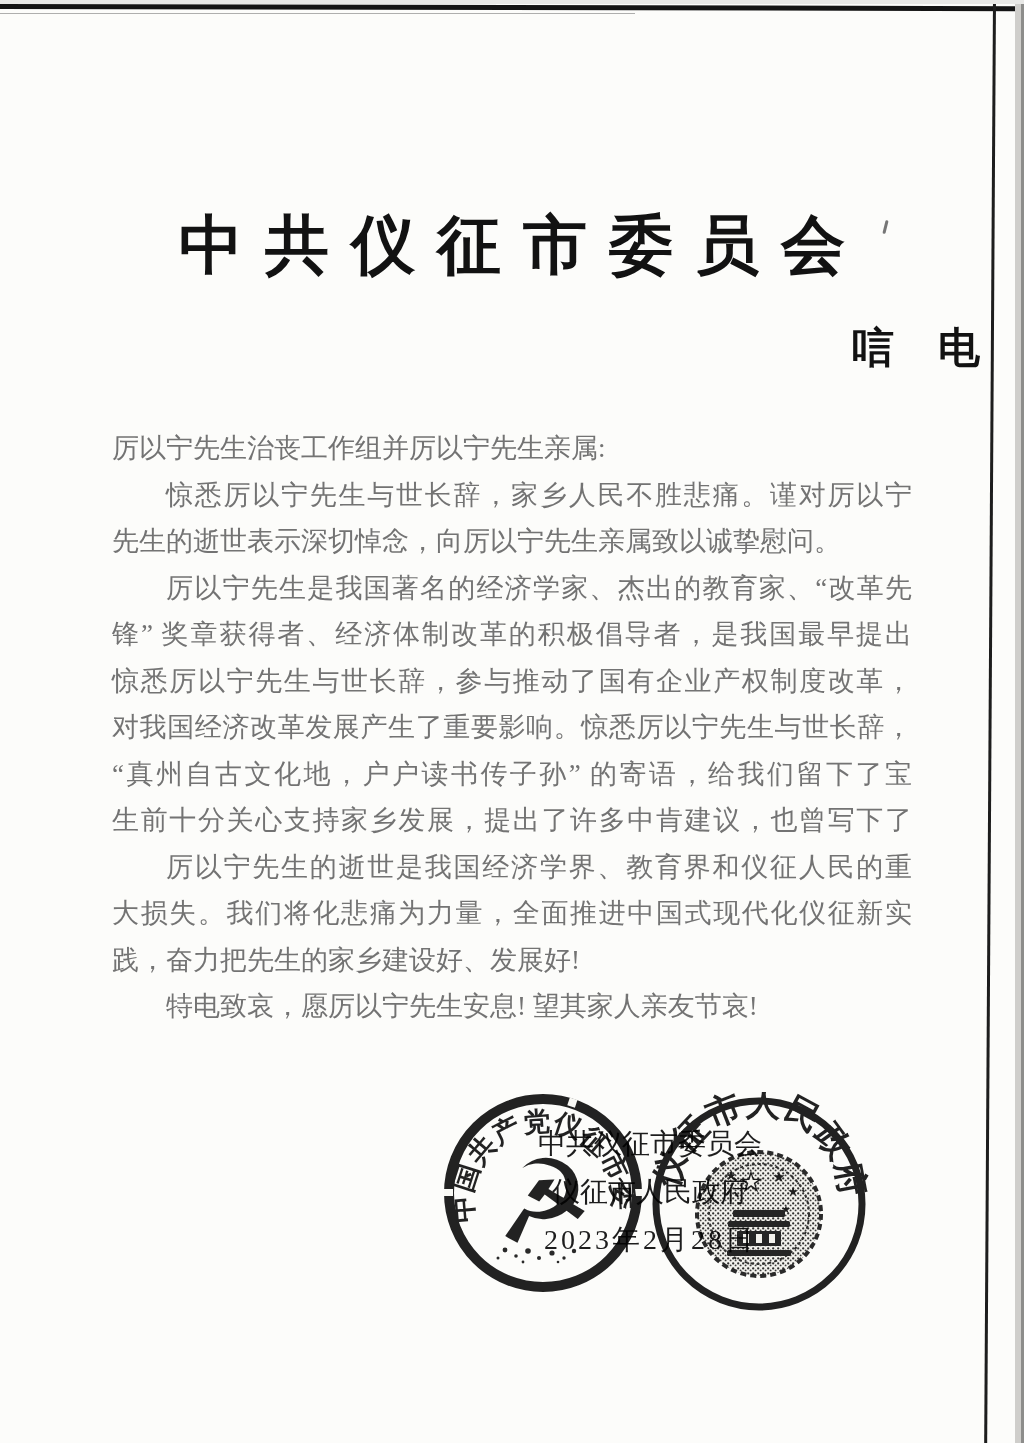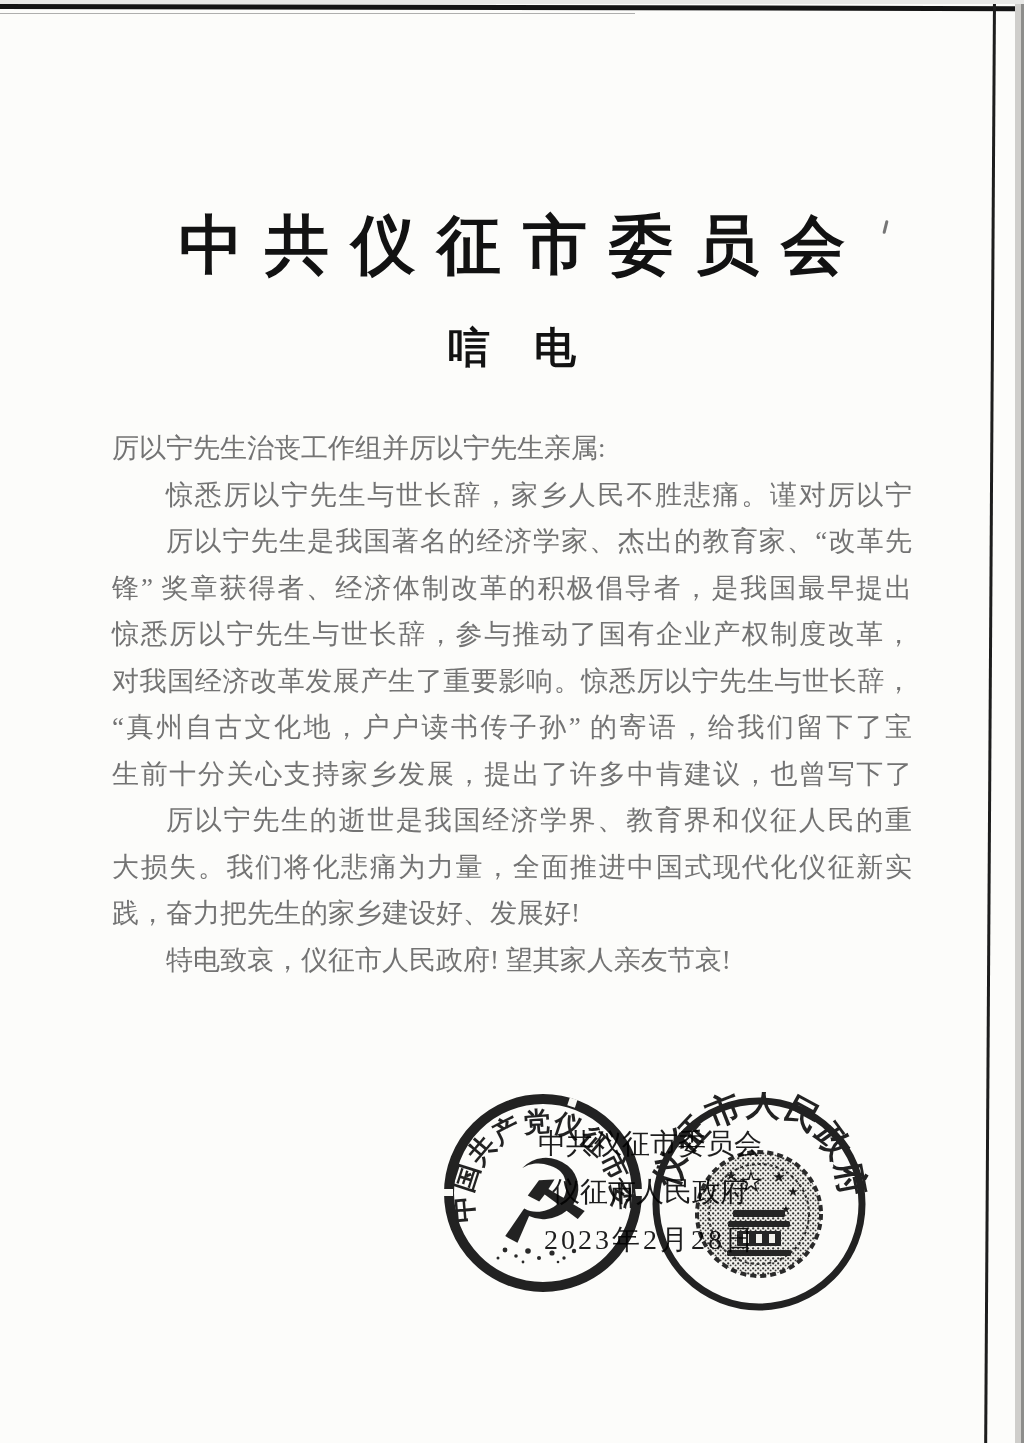--- a/index.html
+++ b/index.html
@@ -23,21 +23,21 @@
   
   .doc-title{
     position:absolute;top:198px;left:0;width:100%;
     text-align:center;
     font-size:64px;font-weight:700;
     letter-spacing:22px;text-indent:22px;
     color:#121212;
   }
   .doc-subtitle{
     position:absolute;top:316px;left:0;width:100%;
-    text-align:center;
+    text-align:right;
     font-size:42px;font-weight:700;
     letter-spacing:44px;text-indent:44px;
     color:#121212;
   }
 
   
   .doc-body{position:absolute;top:421px;left:112px;width:800px;}
   .line{
     width:800px;box-sizing:border-box;
     font-size:27px;line-height:46.5px;height:46.5px;
@@ -71,30 +71,31 @@
   <div class="edge-right-band"></div>
   <div class="edge-bottom"></div>
   <div class="scan-mark"></div>
 
   <div class="doc-title">中共仪征市委员会</div>
   <div class="doc-subtitle">唁电</div>
 
   <div class="doc-body">
     <div class="line">厉以宁先生治丧工作组并厉以宁先生亲属:</div>
     <div class="line indent full">惊悉厉以宁先生与世长辞，家乡人民不胜悲痛。谨对厉以宁</div>
+    <div class="line">先生的逝世表示深切悼念，向厉以宁先生亲属致以诚挚慰问。</div>
     <div class="line indent full">厉以宁先生是我国著名的经济学家、杰出的教育家、“改革先</div>
     <div class="line full">锋” 奖章获得者、经济体制改革的积极倡导者，是我国最早提出</div>
     <div class="line full">惊悉厉以宁先生与世长辞，参与推动了国有企业产权制度改革，</div>
     <div class="line full">对我国经济改革发展产生了重要影响。惊悉厉以宁先生与世长辞，</div>
     <div class="line full">“真州自古文化地，户户读书传子孙” 的寄语，给我们留下了宝</div>
     <div class="line full">生前十分关心支持家乡发展，提出了许多中肯建议，也曾写下了</div>
     <div class="line indent full">厉以宁先生的逝世是我国经济学界、教育界和仪征人民的重</div>
     <div class="line full">大损失。我们将化悲痛为力量，全面推进中国式现代化仪征新实</div>
     <div class="line">践，奋力把先生的家乡建设好、发展好!</div>
-    <div class="line indent">特电致哀，仪征市人民政府! 望其家人亲友节哀!</div>
+    <div class="line indent">特电致哀，愿厉以宁先生安息! 望其家人亲友节哀!</div>
   </div>
 
   <div class="signature">
     <div class="sig-line">中共仪征市委员会</div>
     <div class="sig-line">仪征市人民政府</div>
     <div class="sig-line sig-date">2023年2月28日</div>
   </div>
 
   <svg class="stamp stamp-party" width="206" height="206" viewBox="0 0 206 206">
     <defs>

